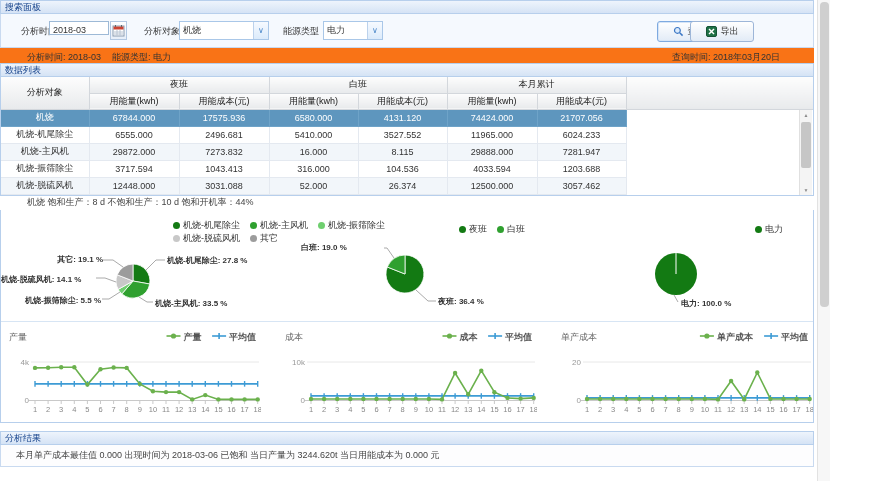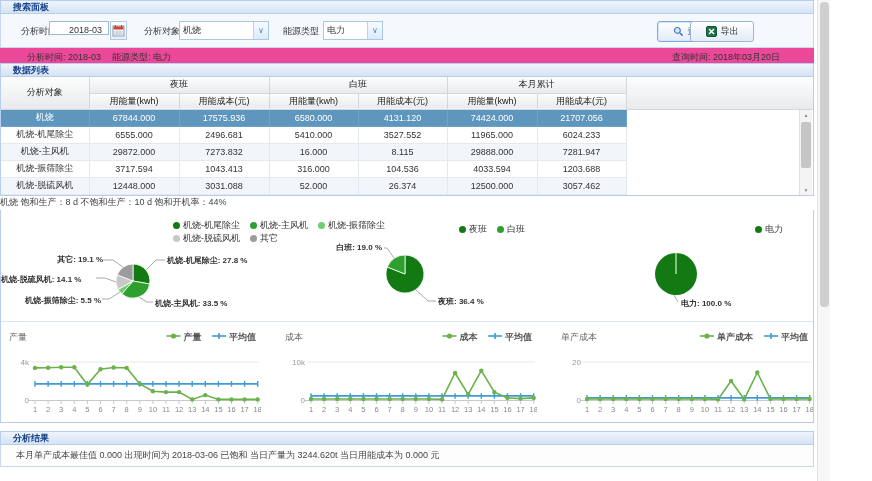--- a/index.html
+++ b/index.html
@@ -1,57 +1,57 @@
 <!DOCTYPE html>
 <html><head>
 <meta charset="utf-8">
 <style>
   *{box-sizing:border-box;margin:0;padding:0}
   html,body{width:872px;height:481px;background:#fff;overflow:hidden}
   body{font-family:"Liberation Sans","DejaVu Sans",sans-serif;font-size:9px;color:#333;position:relative}
   .page{position:absolute;left:0;top:0;width:814px}
 
-  .panel-header{height:14px;line-height:13px;padding-left:12px;font-weight:bold;color:#15428b;
+  .panel-header{height:14px;line-height:13px;padding-left:4px;font-weight:normal;color:#15428b;
     background:linear-gradient(#eef4fc,#d5e3f5);border:1px solid #b7cfec}
   .form-row{position:relative;height:34px;background:#f5f9fe;border:1px solid #c9daf0;border-top:none}
   .form-row label{position:absolute;top:11px;color:#333}
   .lbl-time{left:20px}.lbl-obj{left:143px}.lbl-energy{left:282px}
   .text-input{position:absolute;left:48px;top:7px;width:60px;height:14px;background:#fff;border:1px solid #9db9d6;
-    line-height:17px;padding-left:19px}
+    line-height:17px;padding-left:3px}
   .cal-btn{position:absolute;left:109px;top:7px;width:17px;height:19px;background:linear-gradient(#fff,#e7eef8);
     border:1px solid #b3c8e2;display:flex;align-items:center;justify-content:center;cursor:pointer}
   .combo{position:absolute;top:7px;height:19px;background:#fff;border:1px solid #a9c7e8;display:flex;align-items:center}
   .combo .val{flex:1;padding-left:3px;line-height:17px;overflow:hidden;white-space:nowrap}
   .combo-arrow{width:15px;height:100%;border-left:1px solid #bcd2ec;background:linear-gradient(#f6faff,#dcebfb);
     color:#4a87c9;text-align:center;line-height:17px;font-size:8px}
   .combo-obj{left:178px;width:90px}.combo-energy{left:322px;width:60px}
   .btn{position:absolute;top:7px;height:21px;background:linear-gradient(#ffffff,#e2ebf6);border:1px solid #9db6d8;
     border-radius:3px;display:flex;align-items:center;justify-content:center;gap:4px;font-size:9px;color:#333;cursor:pointer}
   .btn-query{left:656px;width:64px;border-color:#7eaae0;box-shadow:0 0 0 1px #d6e5f7 inset}
   .btn-export{left:689px;width:64px}
 
-  .summary{position:relative;height:15px;background:#ec4899}
+  .summary{position:relative;height:15px;background:#f97316}
   .summary span{position:absolute;top:3px}
   .sum-time{left:27px}.sum-energy{left:112px}.sum-query{right:34px}
 
   .table-wrap{position:relative;width:814px;height:119px;border:1px solid #b7cfec;border-top:none;background:#fff}
   table{border-collapse:collapse;table-layout:fixed;width:812px}
   thead td{background:linear-gradient(#fdfdfd,#e8eaec);border-right:1px solid #d3d7dc;border-bottom:1px solid #d3d7dc;
     height:16px;text-align:center;color:#222;font-weight:normal}
   thead td.fill{border-right:none}
   tbody td{height:17px;border-right:1px solid #e4e9f0;border-bottom:1px solid #e4e9f0;text-align:center;color:#333}
   tbody td.fill{background:#fff;border-bottom:none;border-right:none}
   tr.stripe td{background:#f2f6fa}
   tr.selected td{background:#5e96be;color:#fff;border-color:#6ea3c8}
   tr.selected td.fill, tr.stripe td.fill{background:#fff}
   .tbl-scroll{position:absolute;left:798px;top:33px;width:13px;height:85px;background:#f4f4f4;border-left:1px solid #e0e0e0}
   .tbl-scroll .arr{position:absolute;left:0;width:12px;height:10px;color:#8a8a8a;font-size:5px;text-align:center;line-height:10px;cursor:pointer}
   .arr-up{top:0}.arr-dn{bottom:0}
   .tbl-thumb{position:absolute;left:1px;top:12px;width:10px;height:46px;background:#c6c6c6;border-radius:2px;cursor:pointer}
-  .note{position:relative;height:14px;line-height:13px;color:#444;background:#fff}
+  .note{position:relative;height:14px;line-height:13px;padding-left:27px;color:#444;background:#fff}
 
   .charts-body{position:relative;width:814px;height:213px;border:1px solid #b7cfec;border-top:none;background:#fff}
   .pies{position:absolute;left:0;top:0;width:812px;height:112px;border-bottom:1px solid #d7e5f4}
   .pies svg.overlay{position:absolute;left:0;top:0}
   .legend{position:absolute;display:flex;flex-wrap:wrap;line-height:13px}
   .legend-1{left:172px;top:9px;width:245px}
   .legend-2{left:458px;top:13px}
   .legend-3{left:754px;top:13px}
   .li{display:inline-flex;align-items:center;margin-right:10px;cursor:pointer}
   .li .dot{width:7px;height:7px;border-radius:50%;margin-right:3px;display:inline-block}
@@ -280,21 +280,21 @@
             <span class="dot" style="background:#137a13"></span>
             <span>电力</span>
           </span>
         </div>
 
       <div class="pie-label" style="left:10px;top:44px;width:92px;text-align:right">其它: 19.1 %</div>
       <div class="pie-label" style="left:166px;top:45px">机烧-机尾除尘: 27.8 %</div>
       <div class="pie-label" style="left:0px;top:64px;width:93px;text-align:left">机烧-脱硫风机: 14.1 %</div>
       <div class="pie-label" style="left:5px;top:85px;width:95px;text-align:right">机烧-振筛除尘: 5.5 %</div>
       <div class="pie-label" style="left:154px;top:88px">机烧-主风机: 33.5 %</div>
-      <div class="pie-label" style="left:300px;top:32px;width:81px;text-align:right">白班: 19.0 %</div>
+      <div class="pie-label" style="left:300px;top:32px;width:81px;">白班: 19.0 %</div>
       <div class="pie-label" style="left:437px;top:86px">夜班: 36.4 %</div>
       <div class="pie-label" style="left:680px;top:88px">电力: 100.0 %</div>
     </div>
     <div class="lines">
       <svg class="linechart lc-0" width="252" height="96">
           <text x="0" y="14" fill="#666" font-size="9">产量</text>
           <line x1="157.5" y1="10" x2="171.5" y2="10" stroke="#6bb14d" stroke-width="1.6"></line>
           <circle cx="164.5" cy="10" r="2.6" fill="#6bb14d"></circle>
           <text x="174.5" y="13.5" fill="#555" font-size="9" font-weight="bold">产量</text>
           <line x1="203.1" y1="10" x2="217.1" y2="10" stroke="#3d9bd5" stroke-width="1.6"></line>

